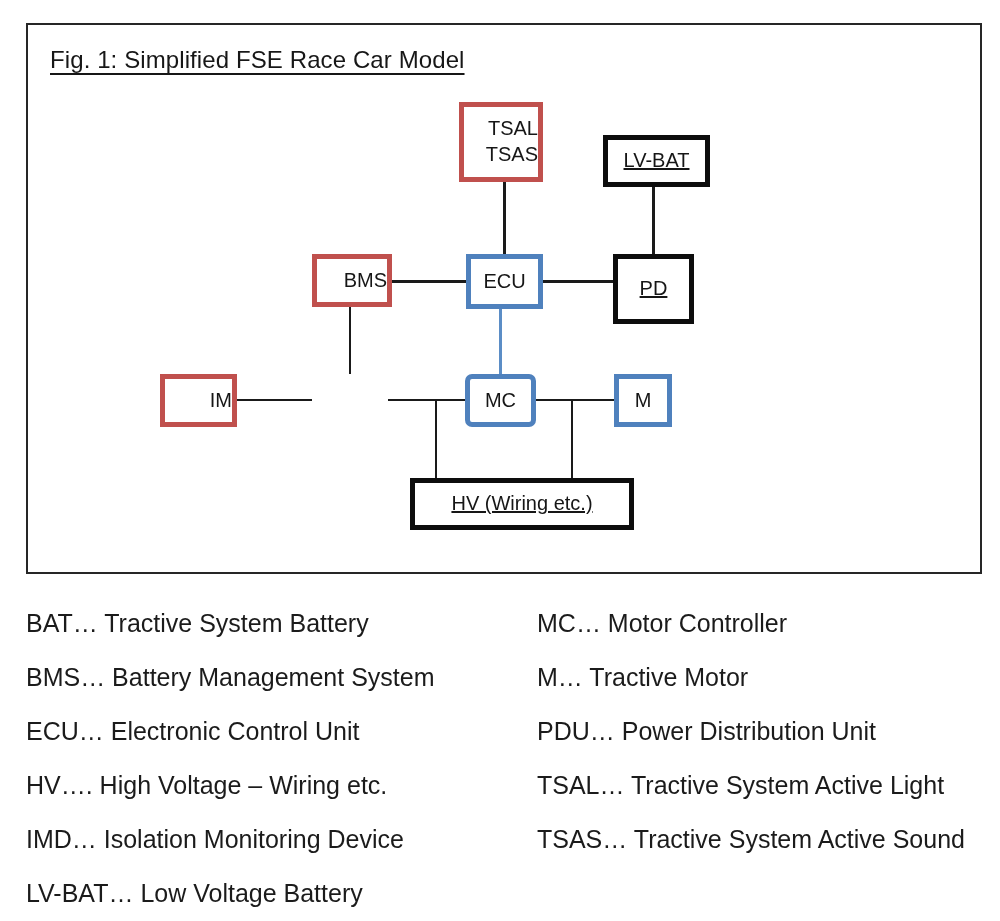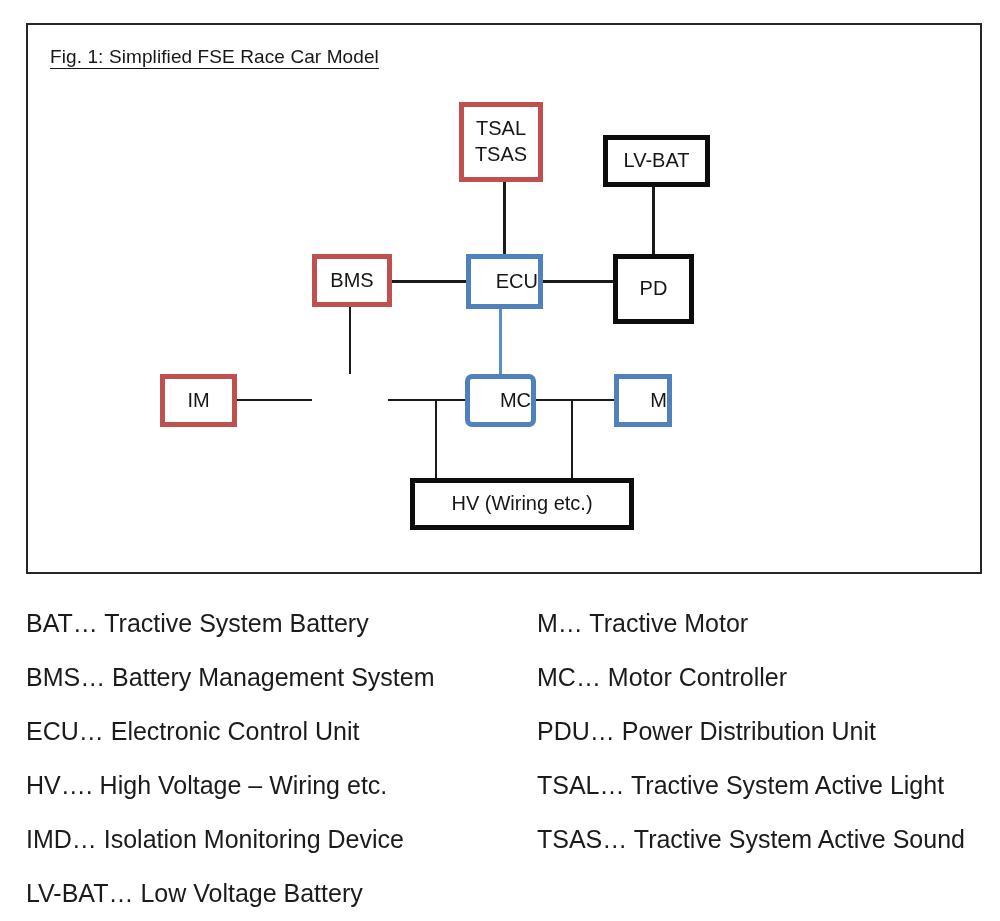--- a/index.html
+++ b/index.html
@@ -16,21 +16,21 @@
     position:absolute;
     left:26px;top:23px;
     width:956px;height:551px;
     border:2px solid #262626;
     background:#ffffff;
     box-sizing:border-box;
   }
   #figure-title{
     position:absolute;
     left:22px;top:21px;
-    font-size:19px;
+    font-size:24px;
     font-weight:400;
     letter-spacing:.1px;
     text-decoration:underline;
     text-underline-offset:5px;
     white-space:nowrap;
     color:#171717;
   }
   
   #diagram-canvas{
     position:absolute;
@@ -44,23 +44,23 @@
     display:flex;
     flex-direction:column;
     align-items:center;
     justify-content:center;
     font-size:20px;
     line-height:1.28;
     color:#161616;
     z-index:5;
     text-align:center;
   }
-  .node.red   { border:5px solid #C0504D; }
-  .node.blue  { border:5px solid #4F81BD;align-items:flex-end; }
-  .node.black { border:5px solid #0D0D0D; }
+  .node.red   { border:5px solid #C0504D;align-items:flex-end; }
+  .node.blue  { border:5px solid #4F81BD; }
+  .node.black { border:5px solid #0D0D0D;text-decoration:underline; }
 
   .edge{
     position:absolute;
     background:#1a1a1a;
     z-index:1;
   }
   .edge.blue-edge{ background:#5B8DC6; }
 
   
   #legend{
@@ -136,19 +136,19 @@
 <div id="legend">
   <div class="legend-col" id="legend-col-left">
       <div class="legend-item">BAT… Tractive System Battery</div>
       <div class="legend-item">BMS… Battery Management System</div>
       <div class="legend-item">ECU… Electronic Control Unit</div>
       <div class="legend-item">HV…. High Voltage – Wiring etc.</div>
       <div class="legend-item">IMD… Isolation Monitoring Device</div>
       <div class="legend-item">LV-BAT… Low Voltage Battery</div>
     </div>
   <div class="legend-col" id="legend-col-right">
+      <div class="legend-item">MC… Motor Controller</div>
       <div class="legend-item">M… Tractive Motor</div>
-      <div class="legend-item">MC… Motor Controller</div>
       <div class="legend-item">PDU… Power Distribution Unit</div>
       <div class="legend-item">TSAL… Tractive System Active Light</div>
       <div class="legend-item">TSAS… Tractive System Active Sound</div>
     </div>
 </div>
 
 </body></html>

